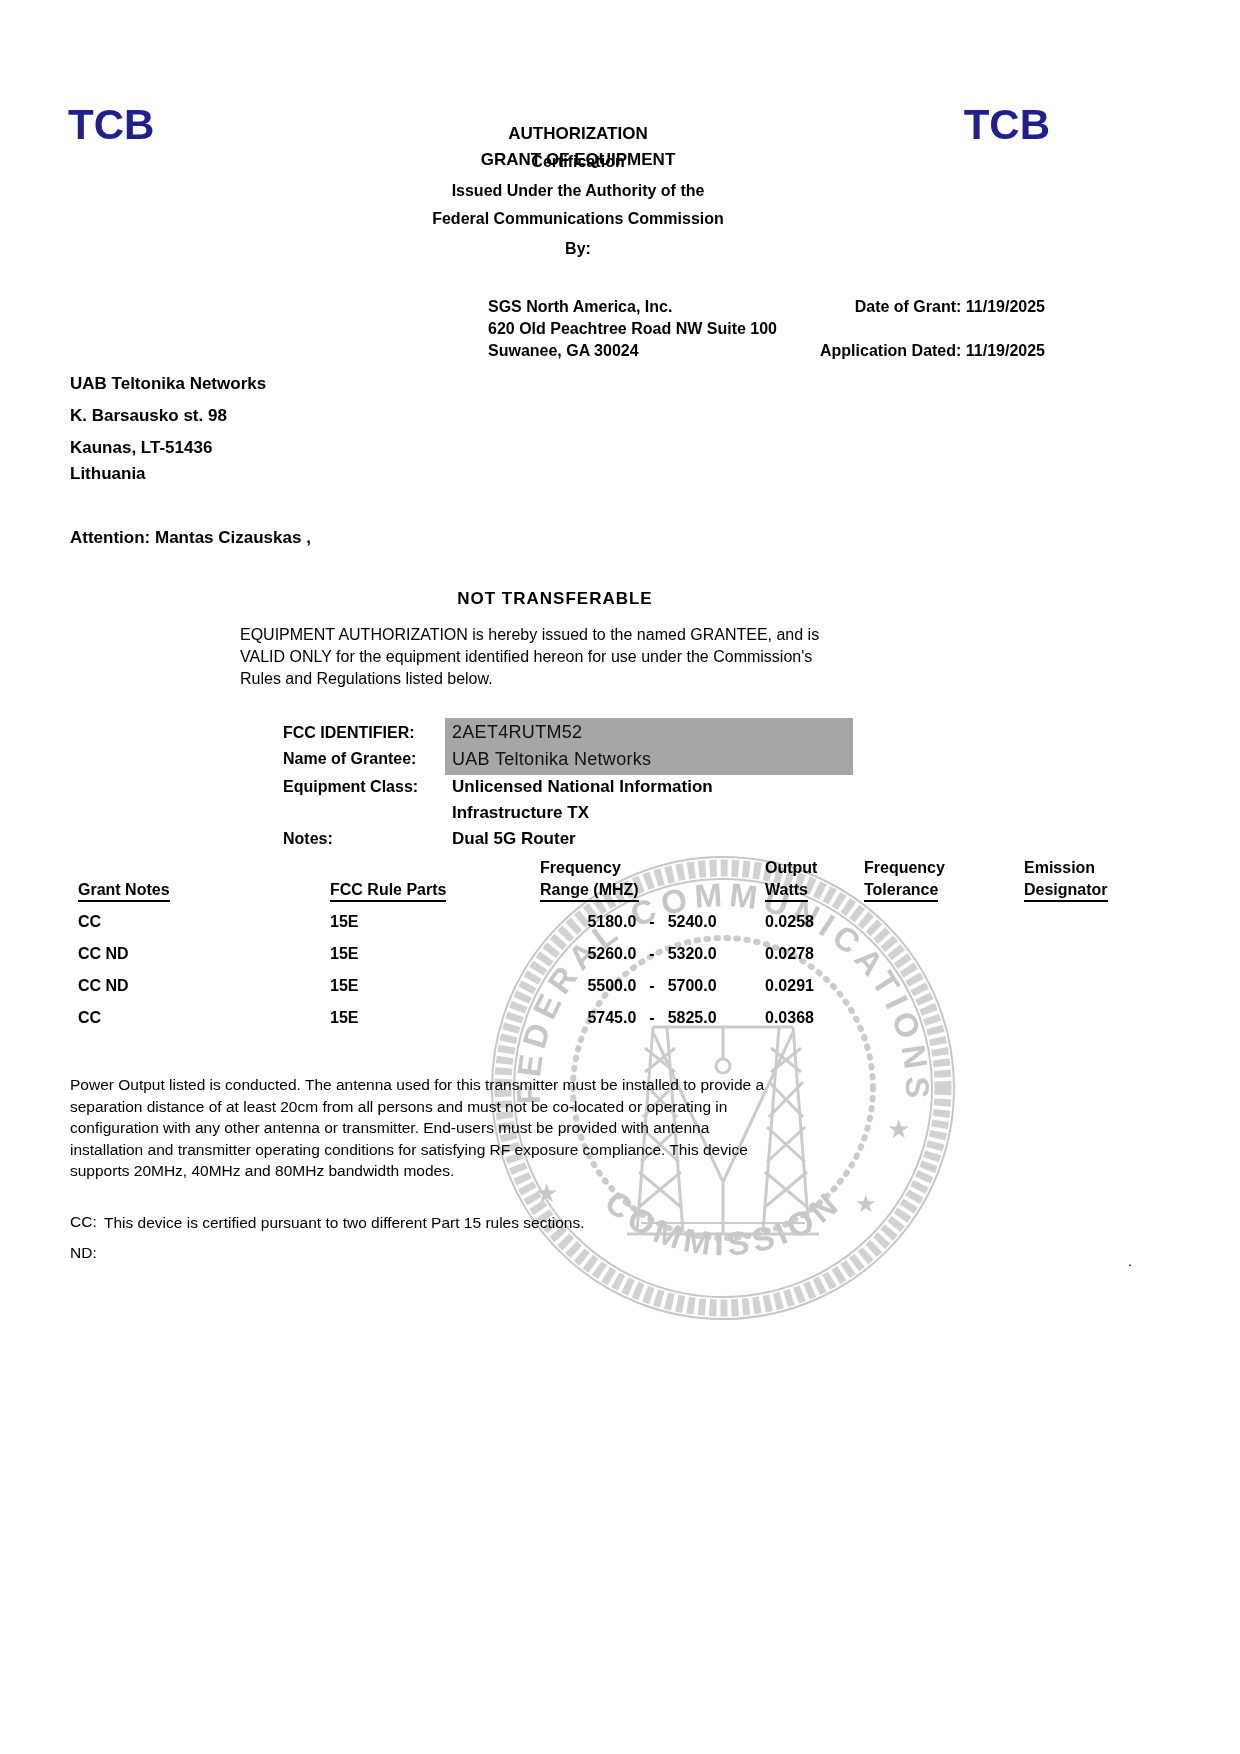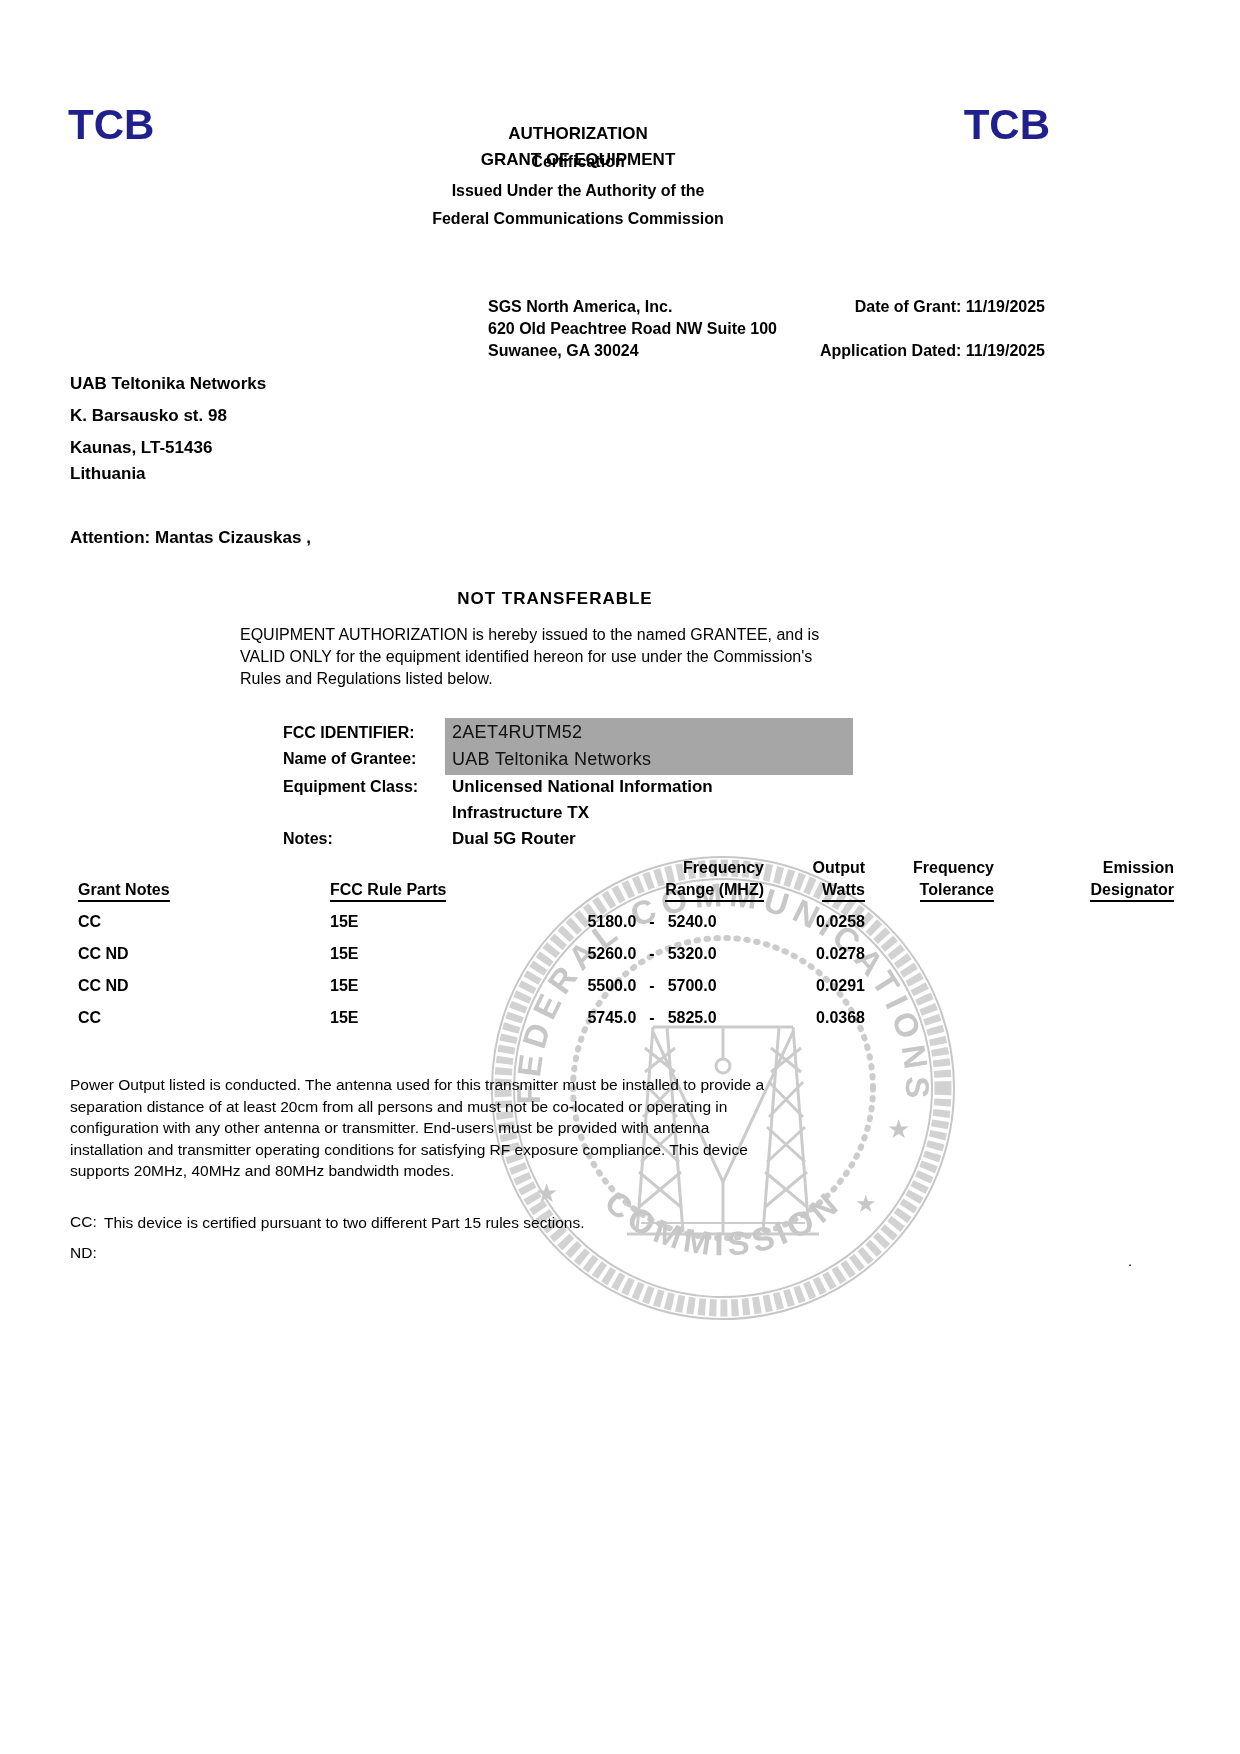--- a/index.html
+++ b/index.html
@@ -16,21 +16,21 @@
   .right-col{text-align:right;}
   .addr{font-size:17px;font-weight:bold;}
   .para{font-size:16px;line-height:22px;white-space:normal;}
   .para2{font-size:15.5px;line-height:21.5px;white-space:normal;}
   .lbl{font-size:16px;font-weight:bold;}
   .val-plain{font-size:18px;letter-spacing:0.3px;color:#111;}
   .val-bold{font-size:17px;font-weight:bold;}
   .th{font-size:16px;font-weight:bold;}
   .th u2{display:inline-block;border-bottom:2px solid #000;padding-bottom:1px;text-decoration:none;font-style:normal;}
   .td{font-size:16px;font-weight:bold;}
-  .ctr{text-align:right;}
+  .ctr{text-align:left;}
   .freq-cell{display:flex;justify-content:center;gap:13px;}
   .hl-box{position:absolute;background:#a6a6a6;}
   .footnote-code{font-size:15.5px;}
   .footnote-text{font-size:15.5px;line-height:24px;white-space:normal;}
   .nt{font-size:17px;font-weight:bold;letter-spacing:1px;}
   svg text{font-family:"Liberation Sans","DejaVu Sans",sans-serif;}
 </style>
 </head>
 <body>
 
@@ -76,20 +76,21 @@
   </svg>
 
   <div class="abs tcb" style="left:68px;top:101px;color:#1f1f8e;">TCB</div>
   <div class="abs tcb right-col" style="left:960px;top:101px;width:90px;color:#1f1f8e;">TCB</div>
 
   <div class="abs title-line center-col" style="left:328px;top:102px;width:500px;margin-top:48px;">GRANT OF EQUIPMENT</div>
   <div class="abs title-line center-col" style="left:328px;top:124px;width:500px;">AUTHORIZATION</div>
   <div class="abs sub-line center-col" style="left:328px;top:153px;width:500px;">Certification</div>
   <div class="abs sub-line center-col" style="left:328px;top:182px;width:500px;">Issued Under the Authority of the</div>
   <div class="abs sub-line center-col" style="left:328px;top:210px;width:500px;">Federal Communications Commission</div>
+  <div class="abs sub-line center-col" style="left:328px;top:240px;width:500px;">By:</div>
 
   <div class="abs sub-line" style="left:488px;top:298px;">SGS North America, Inc.</div>
   <div class="abs sub-line" style="left:488px;top:320px;">620 Old Peachtree Road NW Suite 100</div>
   <div class="abs sub-line" style="left:488px;top:342px;">Suwanee, GA 30024</div>
 
   <div class="abs sub-line right-col" style="left:775px;top:298px;width:270px;">Date of Grant: 11/19/2025</div>
   <div class="abs sub-line right-col" style="left:775px;top:342px;width:270px;">Application Dated: 11/19/2025</div>
 
   <div class="abs addr" style="left:70px;top:374px;">UAB Teltonika Networks</div>
   <div class="abs addr" style="left:70px;top:406px;">K. Barsausko st. 98</div>

